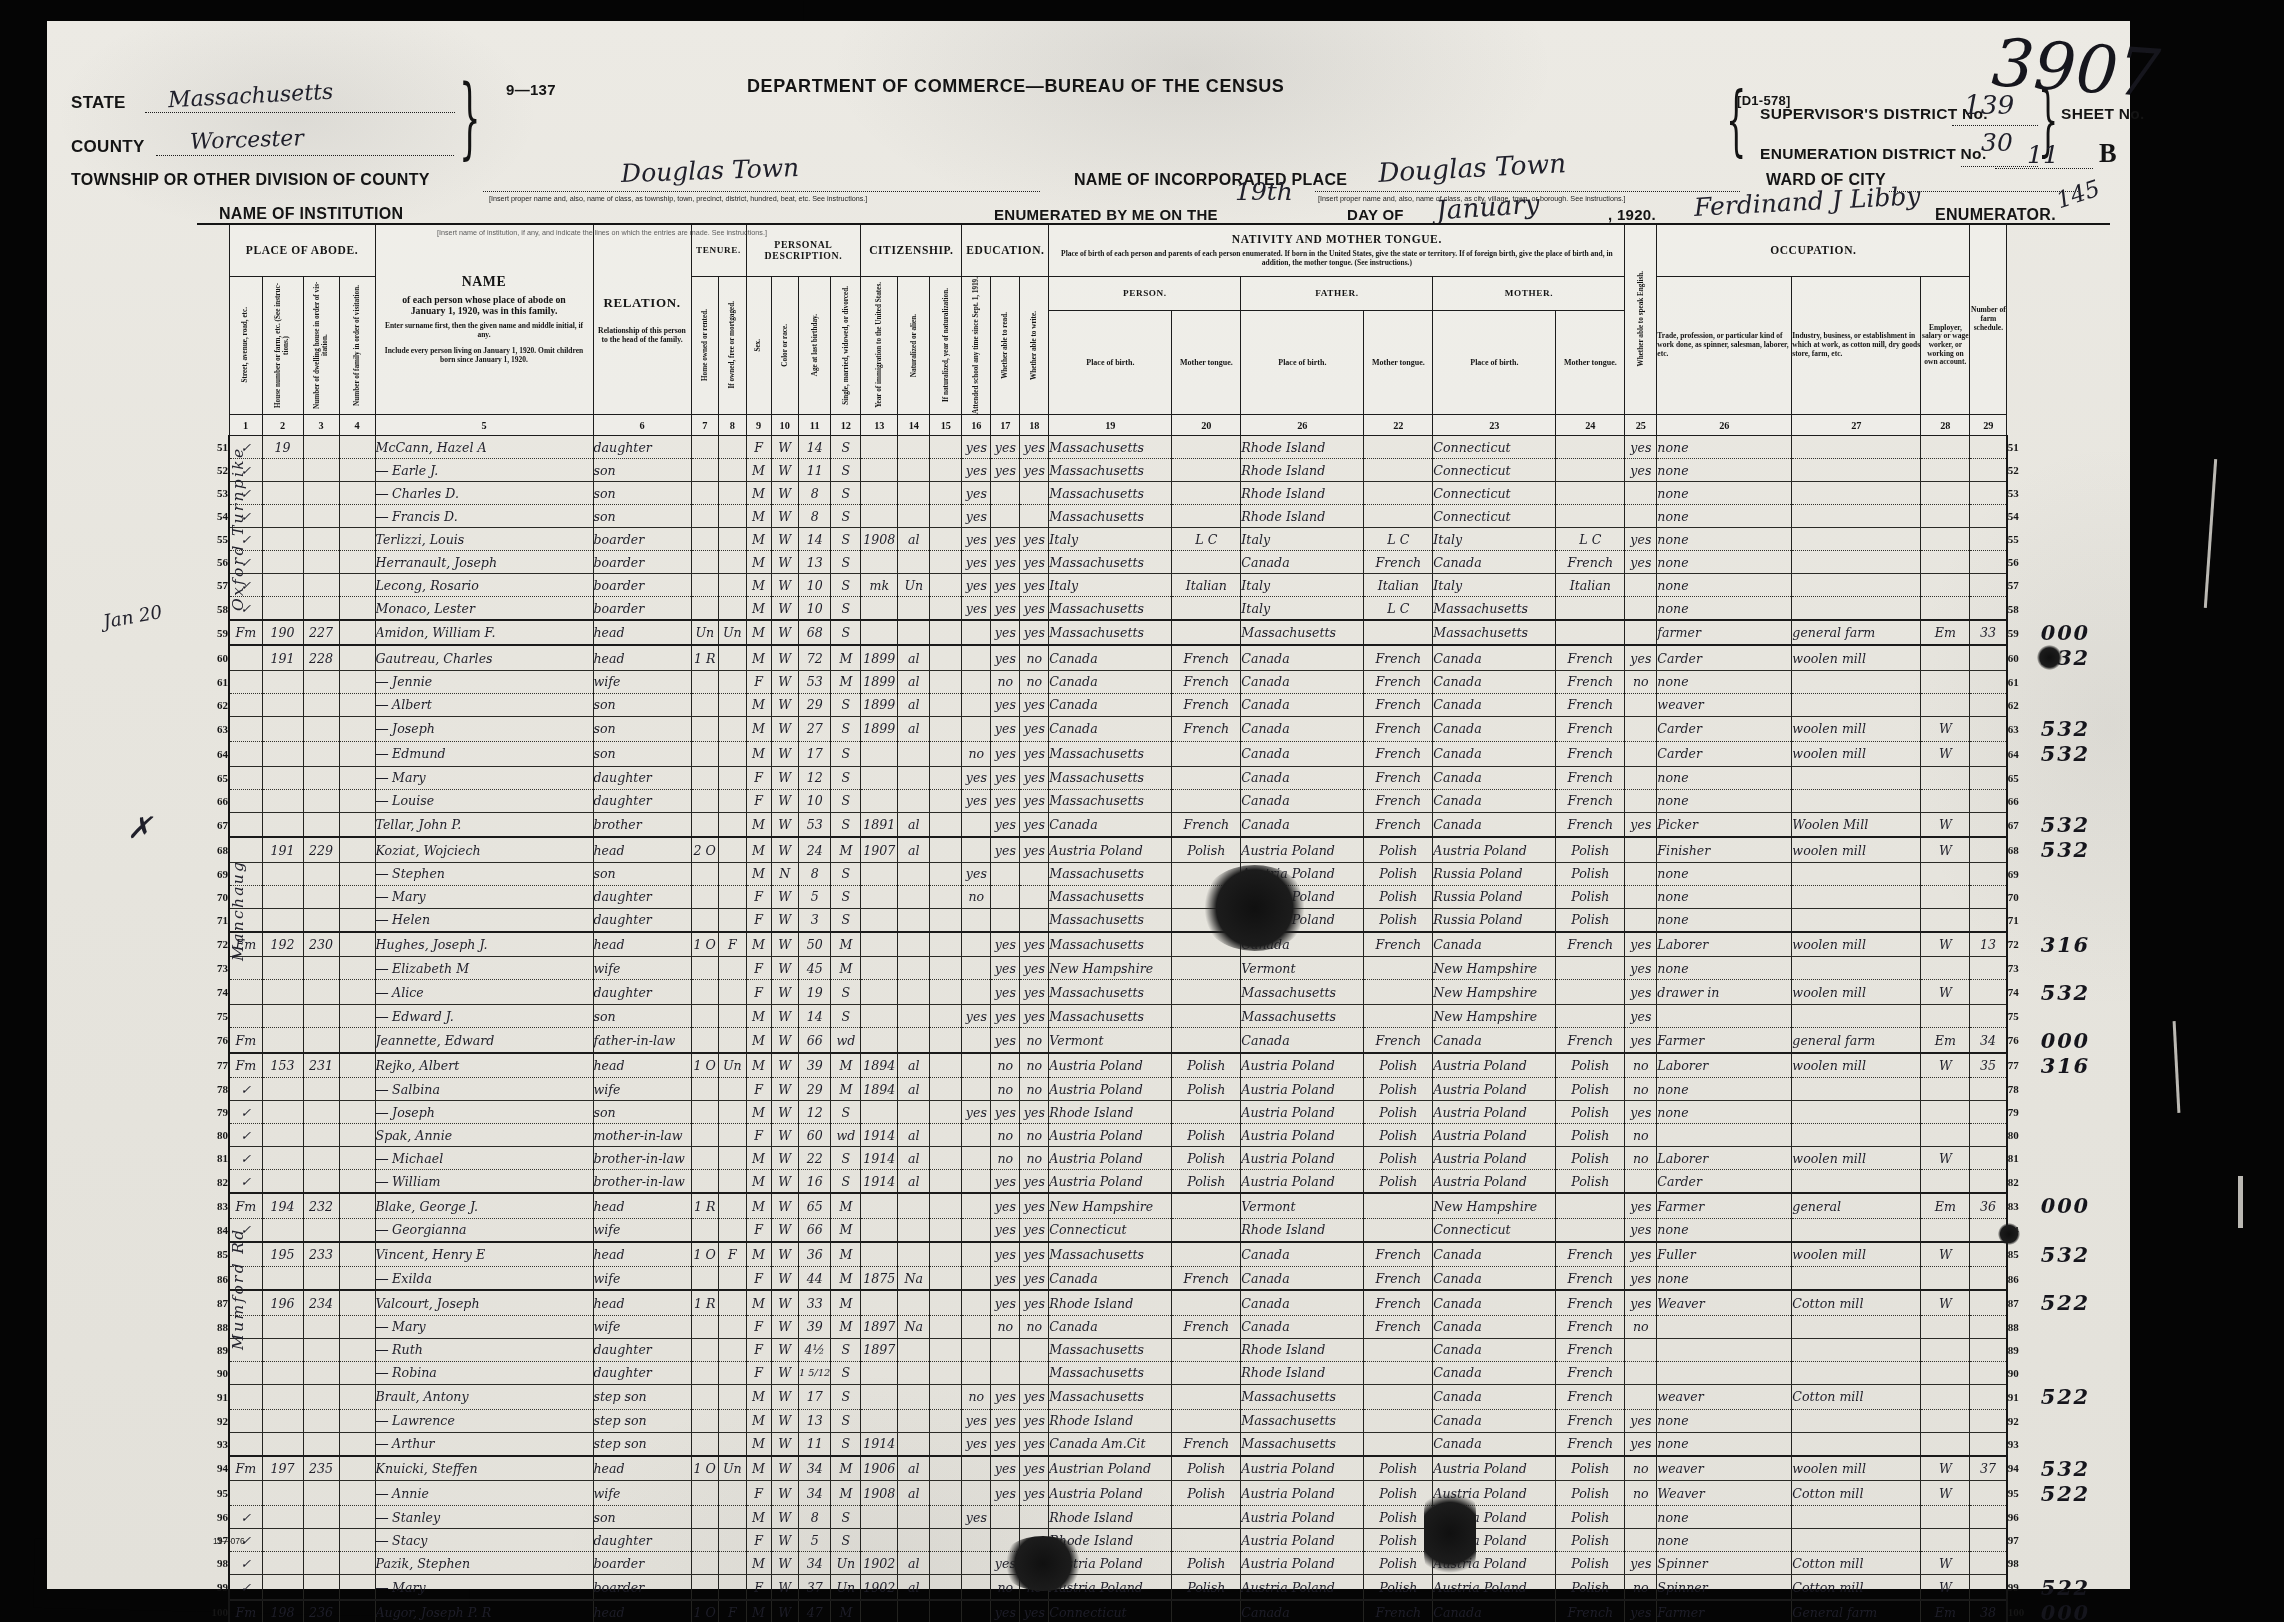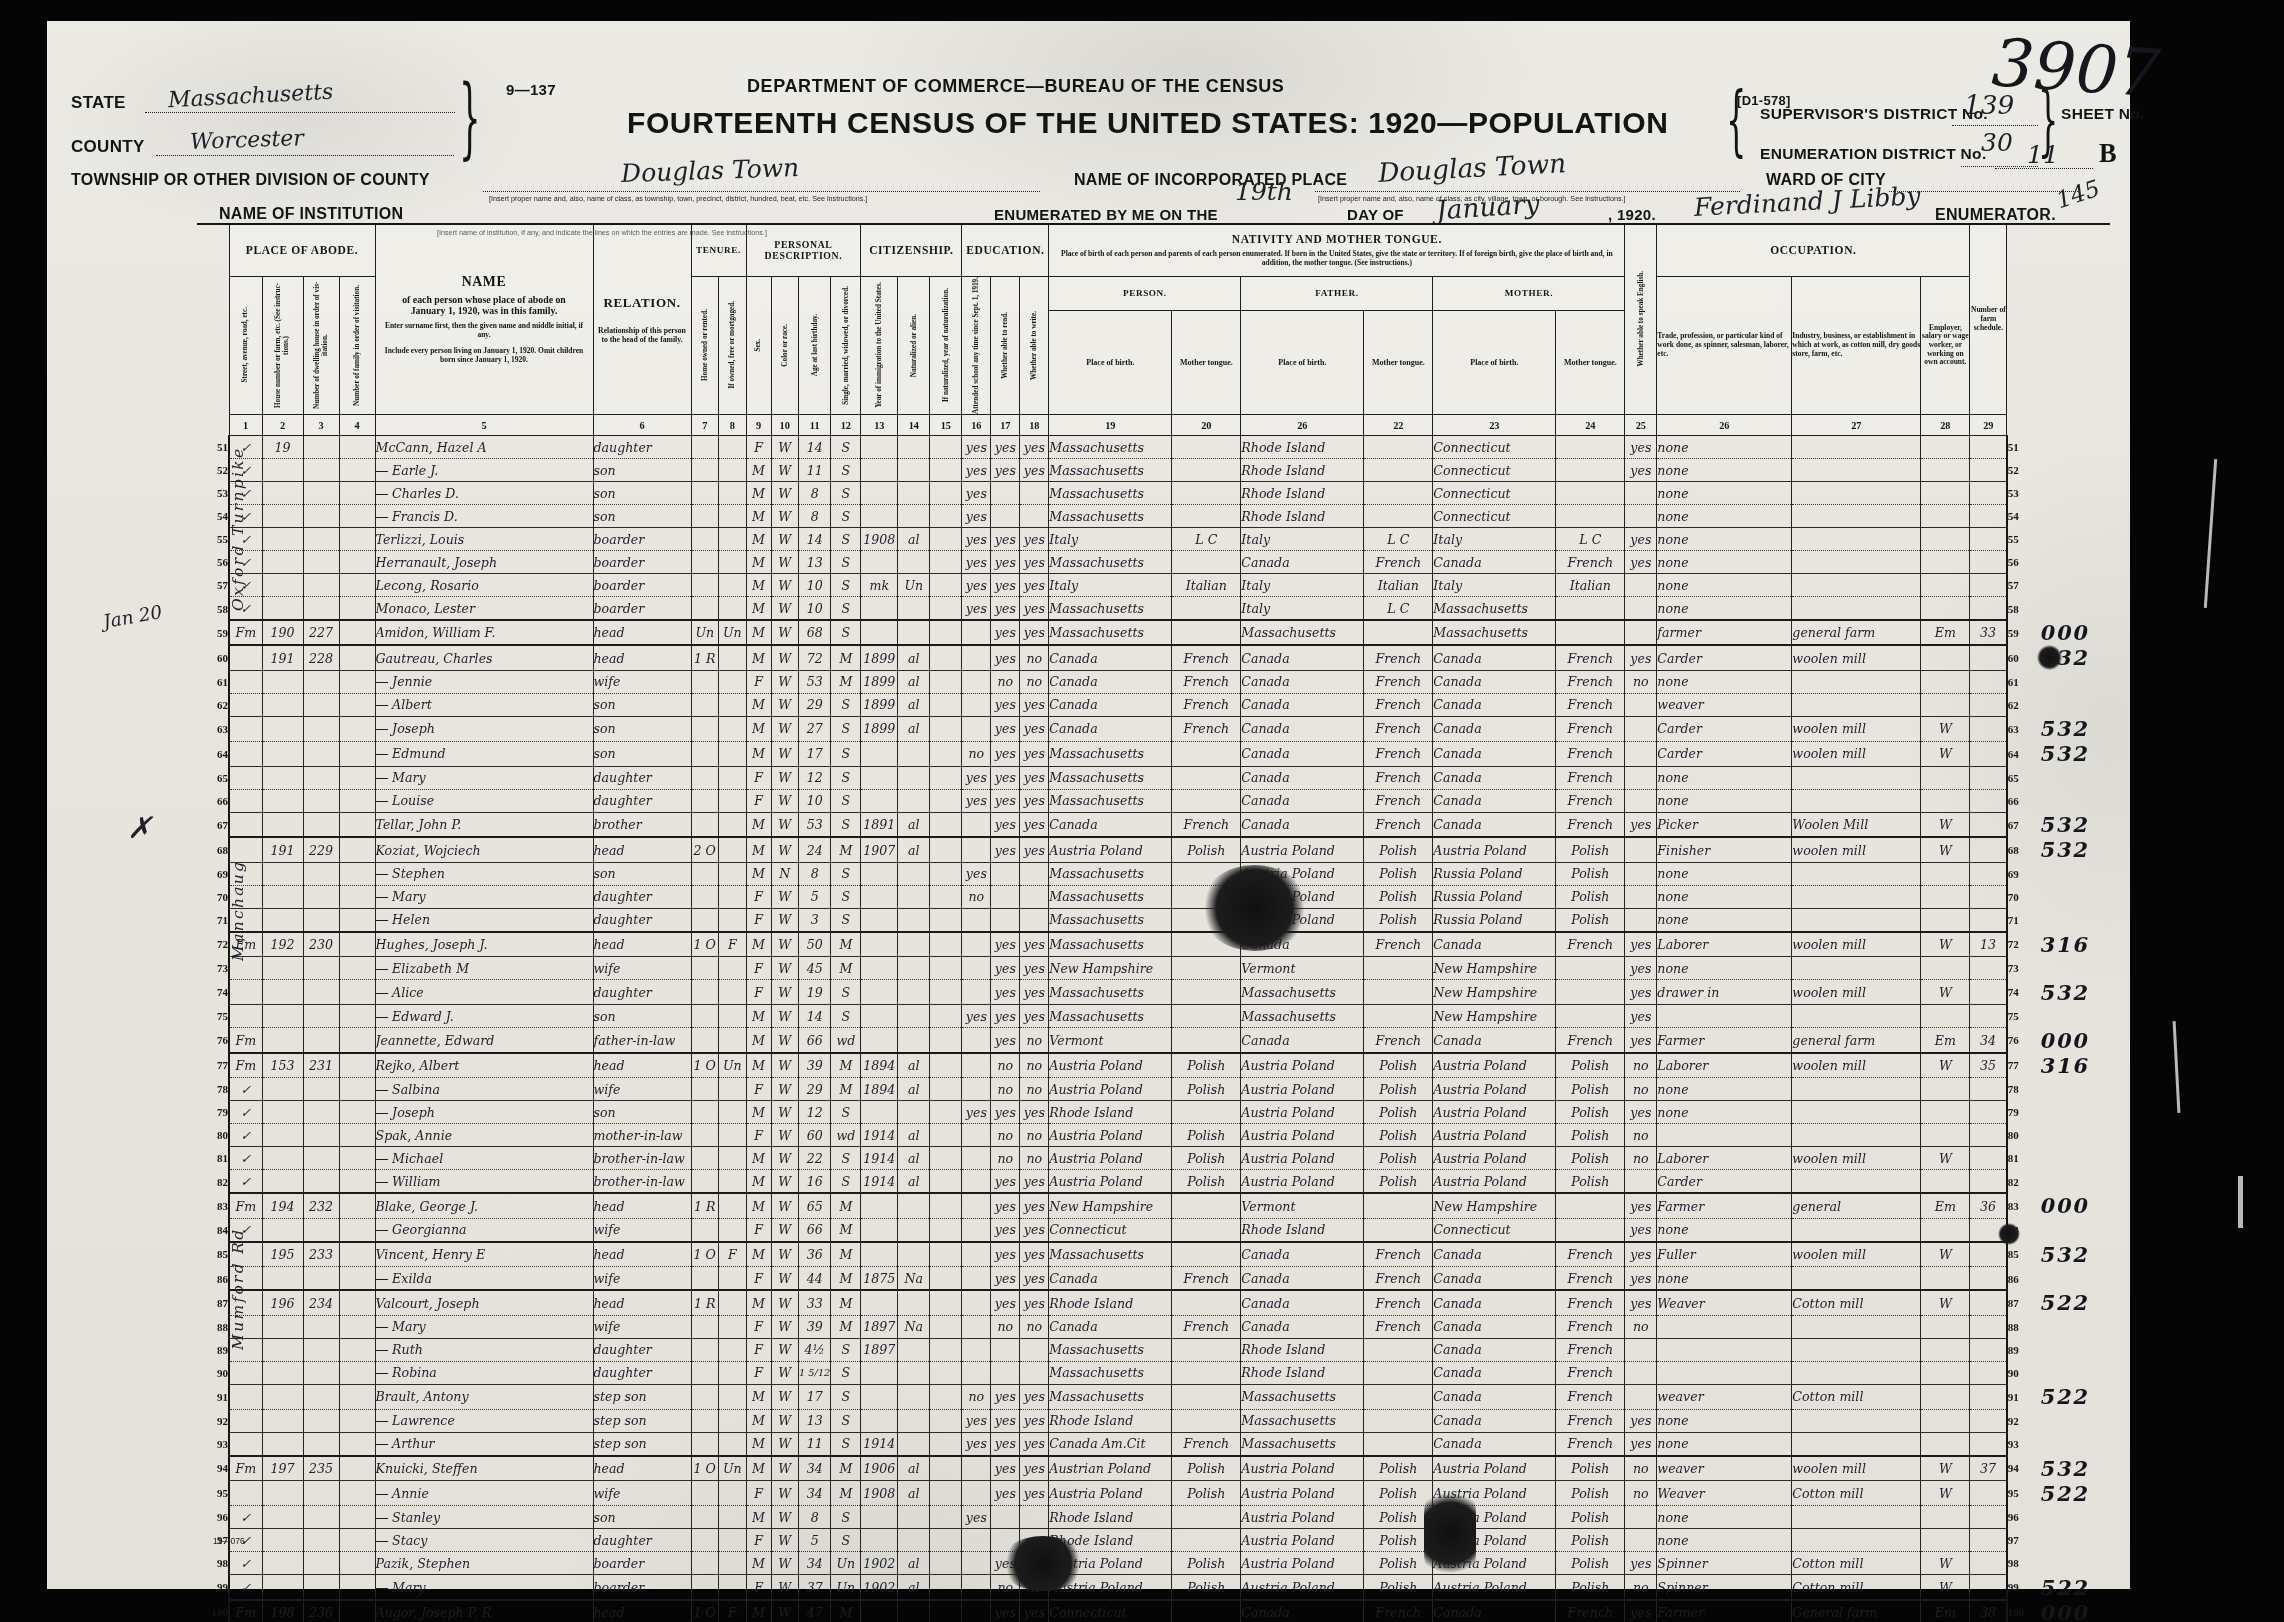--- a/index.html
+++ b/index.html
@@ -70,21 +70,20 @@
   <div class="blackband" style="left:34px;top:1544px;width:436px;height:69px;transform:rotate(1.4deg);"></div>
   <div class="scratch" style="left:2209px;top:459px;width:3.4px;height:149px;transform:rotate(4deg);"></div>
   <div class="scratch" style="left:2175px;top:1021px;width:2.9px;height:92px;transform:rotate(-3deg);"></div>
   <div class="scratch" style="left:2238px;top:1176px;width:4.6px;height:52px;"></div>
 
   <div id="paper">
 
     <span class="plabel" style="left:459px;top:60px;font-size:15px;">9—137</span>
     <span class="plabel" style="left:700px;top:55px;font-size:18px;letter-spacing:0.6px;">DEPARTMENT OF COMMERCE—BUREAU OF THE CENSUS</span>
     <span class="plabel" style="left:1658px;top:72px;font-size:13px;margin-left:32px;">[D1-578]</span>
-    <span class="plabel" style="left:580px;top:85px;font-size:30px;letter-spacing:0.6px;">FOURTEENTH CENSUS OF THE UNITED STATES: 1920—POPULATION</span>
 
     <span class="plabel" style="left:24px;top:72px;font-size:17px;">STATE</span>
     <div class="dotline" style="left:98px;top:91px;width:310px;"></div>
     <span class="hw hwabs" style="left:121px;top:62px;font-size:22px;transform:rotate(-3deg);">Massachusetts</span>
     <span class="plabel" style="left:24px;top:116px;font-size:17px;">COUNTY</span>
     <div class="dotline" style="left:109px;top:134px;width:298px;"></div>
     <span class="hw hwabs" style="left:143px;top:106px;font-size:22px;transform:rotate(-2deg);">Worcester</span>
     <span class="brace" style="left:412px;top:76px;font-size:34px;transform:scaleY(2.6);">}</span>
 
     <span class="brace" style="left:1679px;top:80px;font-size:32px;transform:scaleY(2.4);">{</span>

